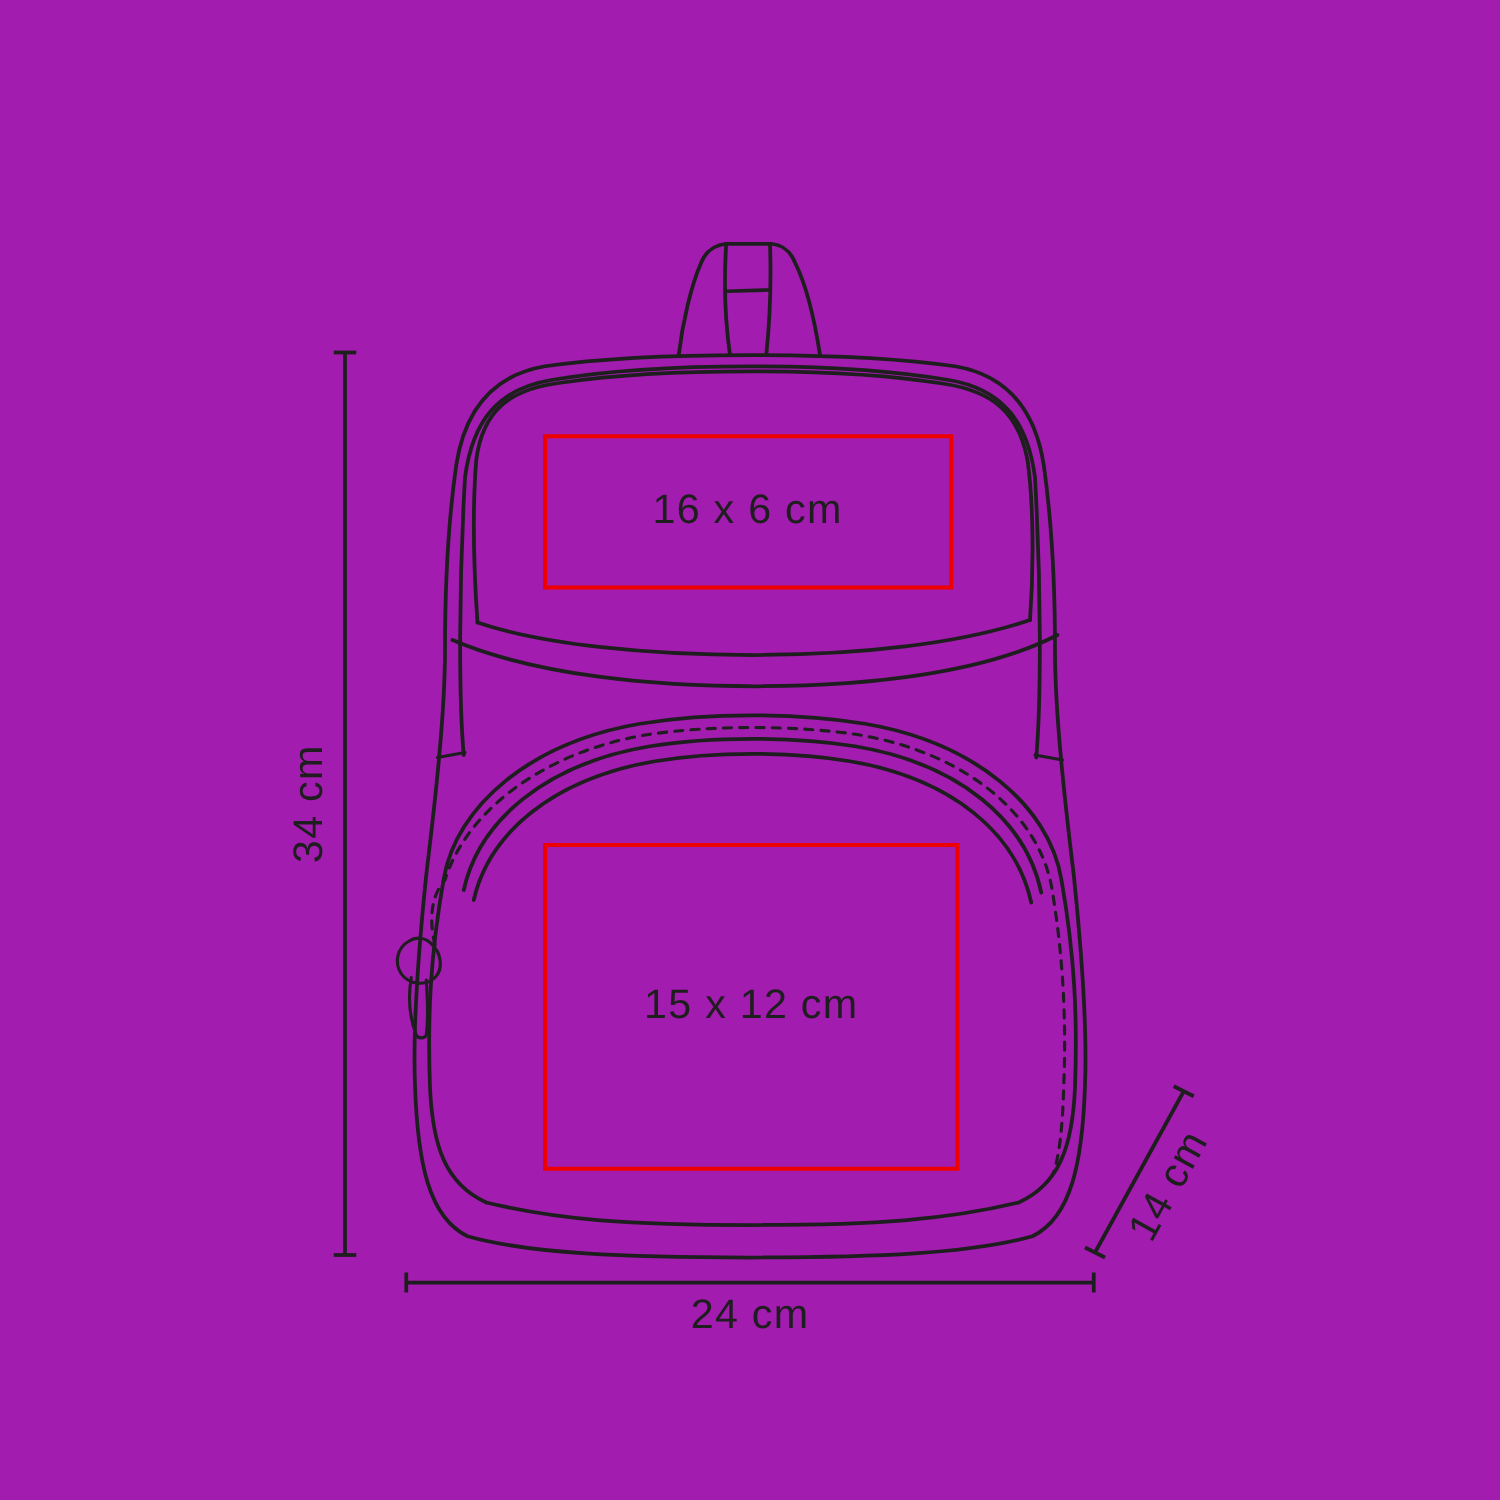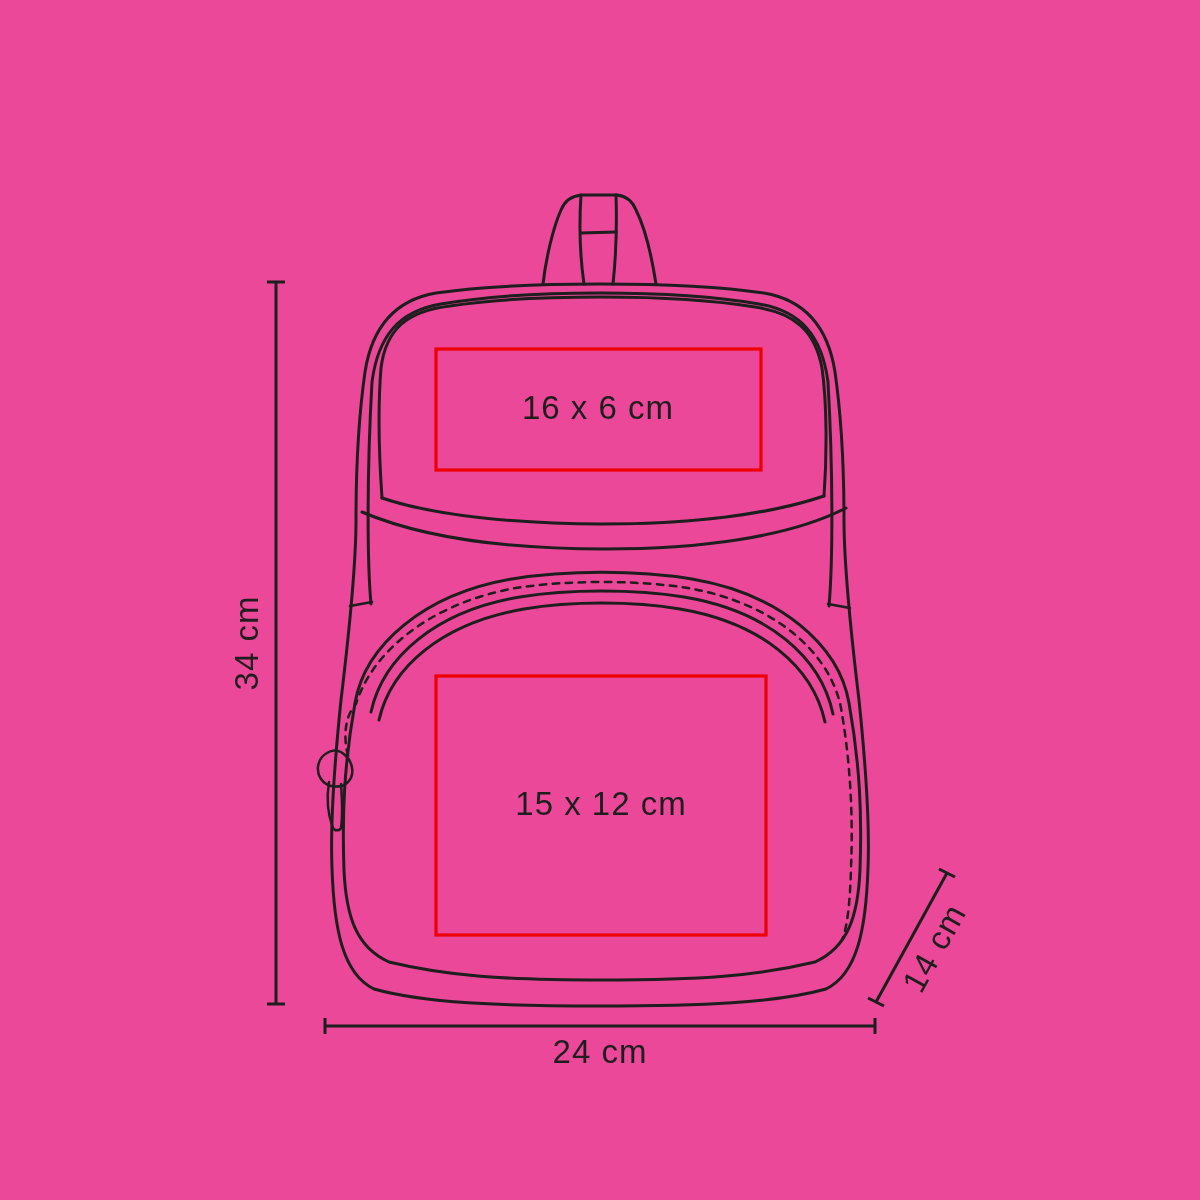--- a/index.html
+++ b/index.html
@@ -1,20 +1,20 @@
 <!DOCTYPE html>
 <html><head>
 <meta charset="utf-8">
 <style>
   html, body { margin: 0; padding: 0; background: #ffffff; }
   .canvas {
     position: relative;
     width: 1200px;
     height: 1200px;
-    background: #ec4899;
+    background: #a21caf;
     font-family: "Liberation Sans", sans-serif;
     overflow: hidden;
   }
   svg { display: block; }
   .sketch {
     fill: none;
     stroke: #1e1e1e;
     stroke-width: 3;
     stroke-linecap: round;
     stroke-linejoin: round;

